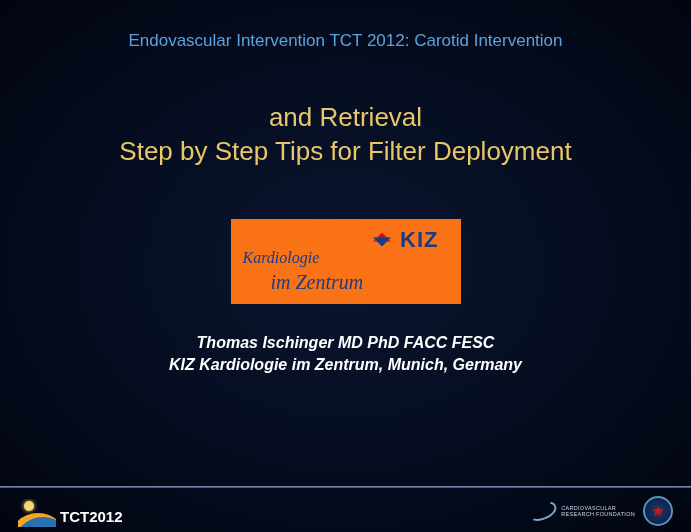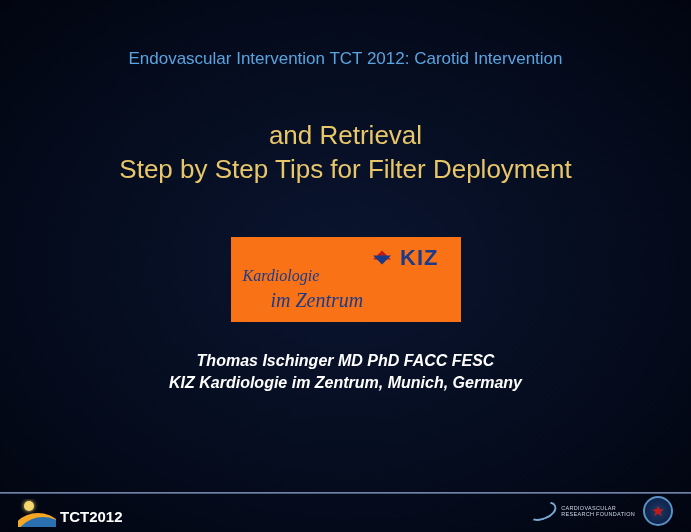--- a/index.html
+++ b/index.html
@@ -9,21 +9,21 @@
     font-family: Arial, Helvetica, sans-serif;
     position: relative;
   }
   .slide {
     width: 100%;
     height: 100%;
     position: relative;
   }
   .header {
     text-align: center;
-    padding-top: 48px;
+    padding-top: 30px;
     color: #5aa3e0;
     font-size: 17px;
     line-height: 1.35;
     font-weight: 400;
   }
   .title {
     text-align: center;
     color: #e8c66a;
     font-size: 26px;
     line-height: 1.3;
@@ -97,21 +97,21 @@
     font-weight: bold;
     font-size: 16px;
     line-height: 1.4;
     padding-top: 28px;
   }
   .footer {
     position: absolute;
     bottom: 0;
     left: 0;
     right: 0;
-    height: 40px;
+    height: 46px;
     padding-left: 24px;
   }
   .footer-line {
     position: absolute;
     top: 0;
     left: 0;
     right: 0;
     height: 2px;
     background: linear-gradient(to bottom, #8899bb 0%, #334466 100%);
   }

